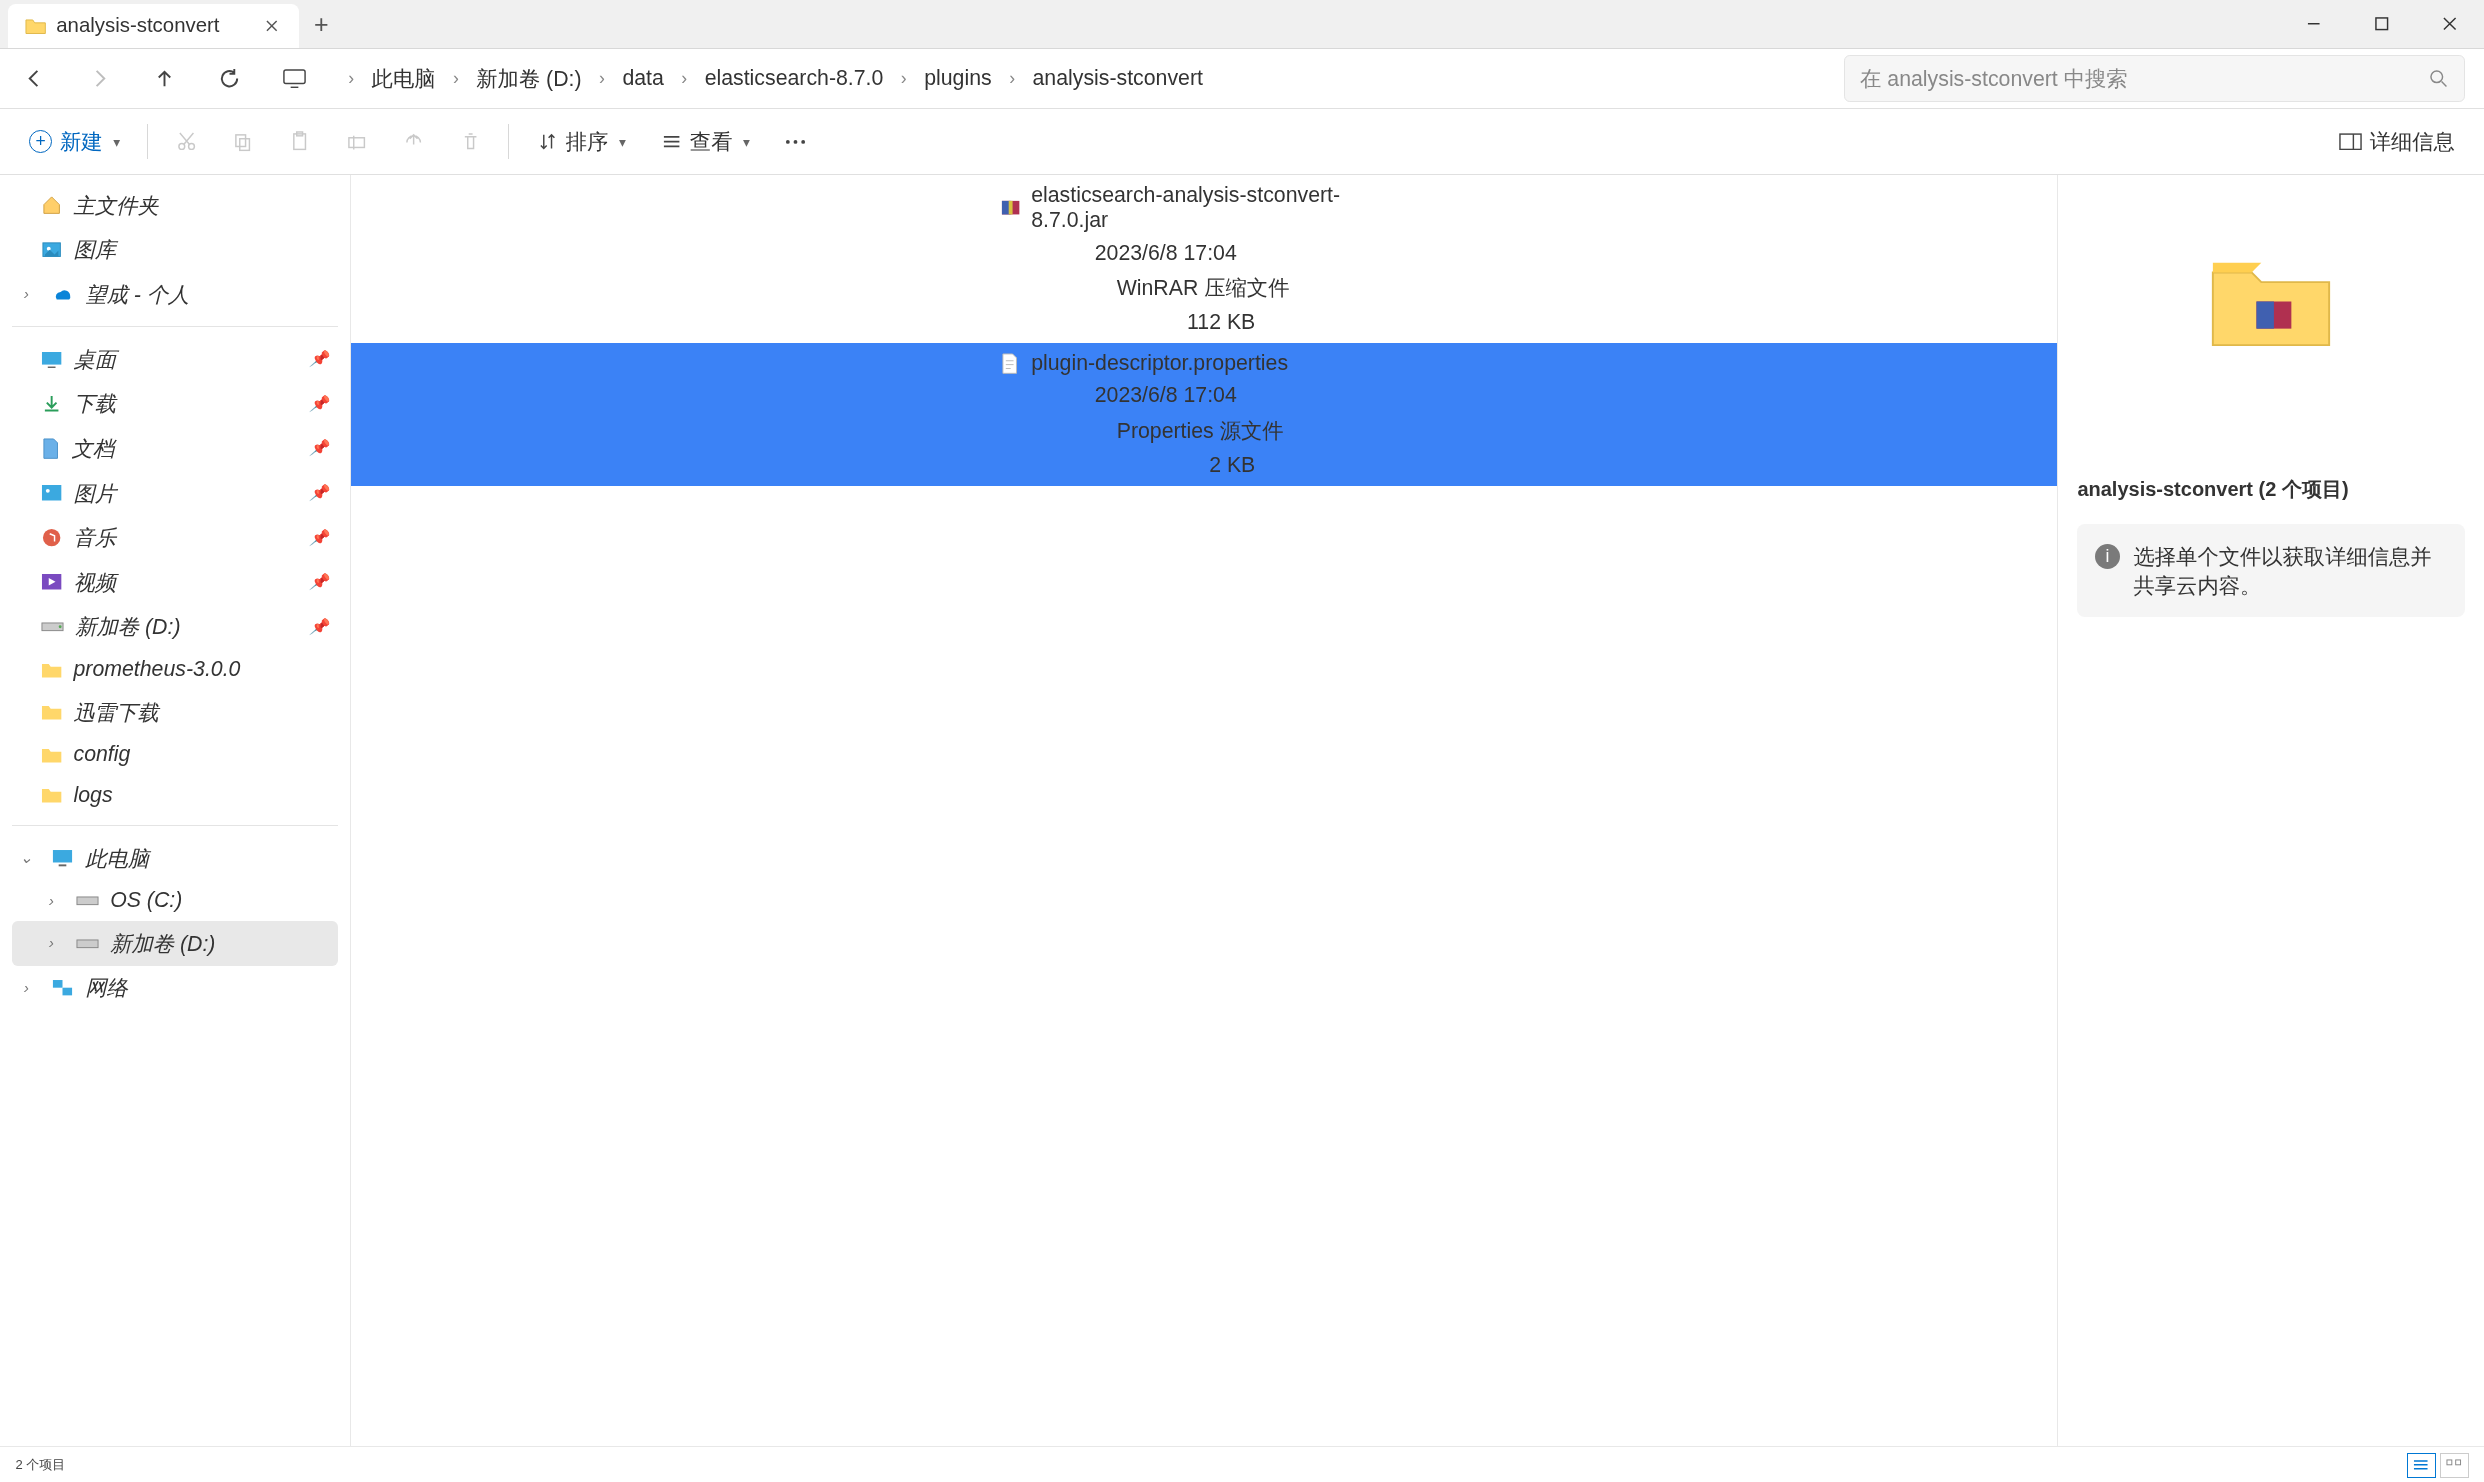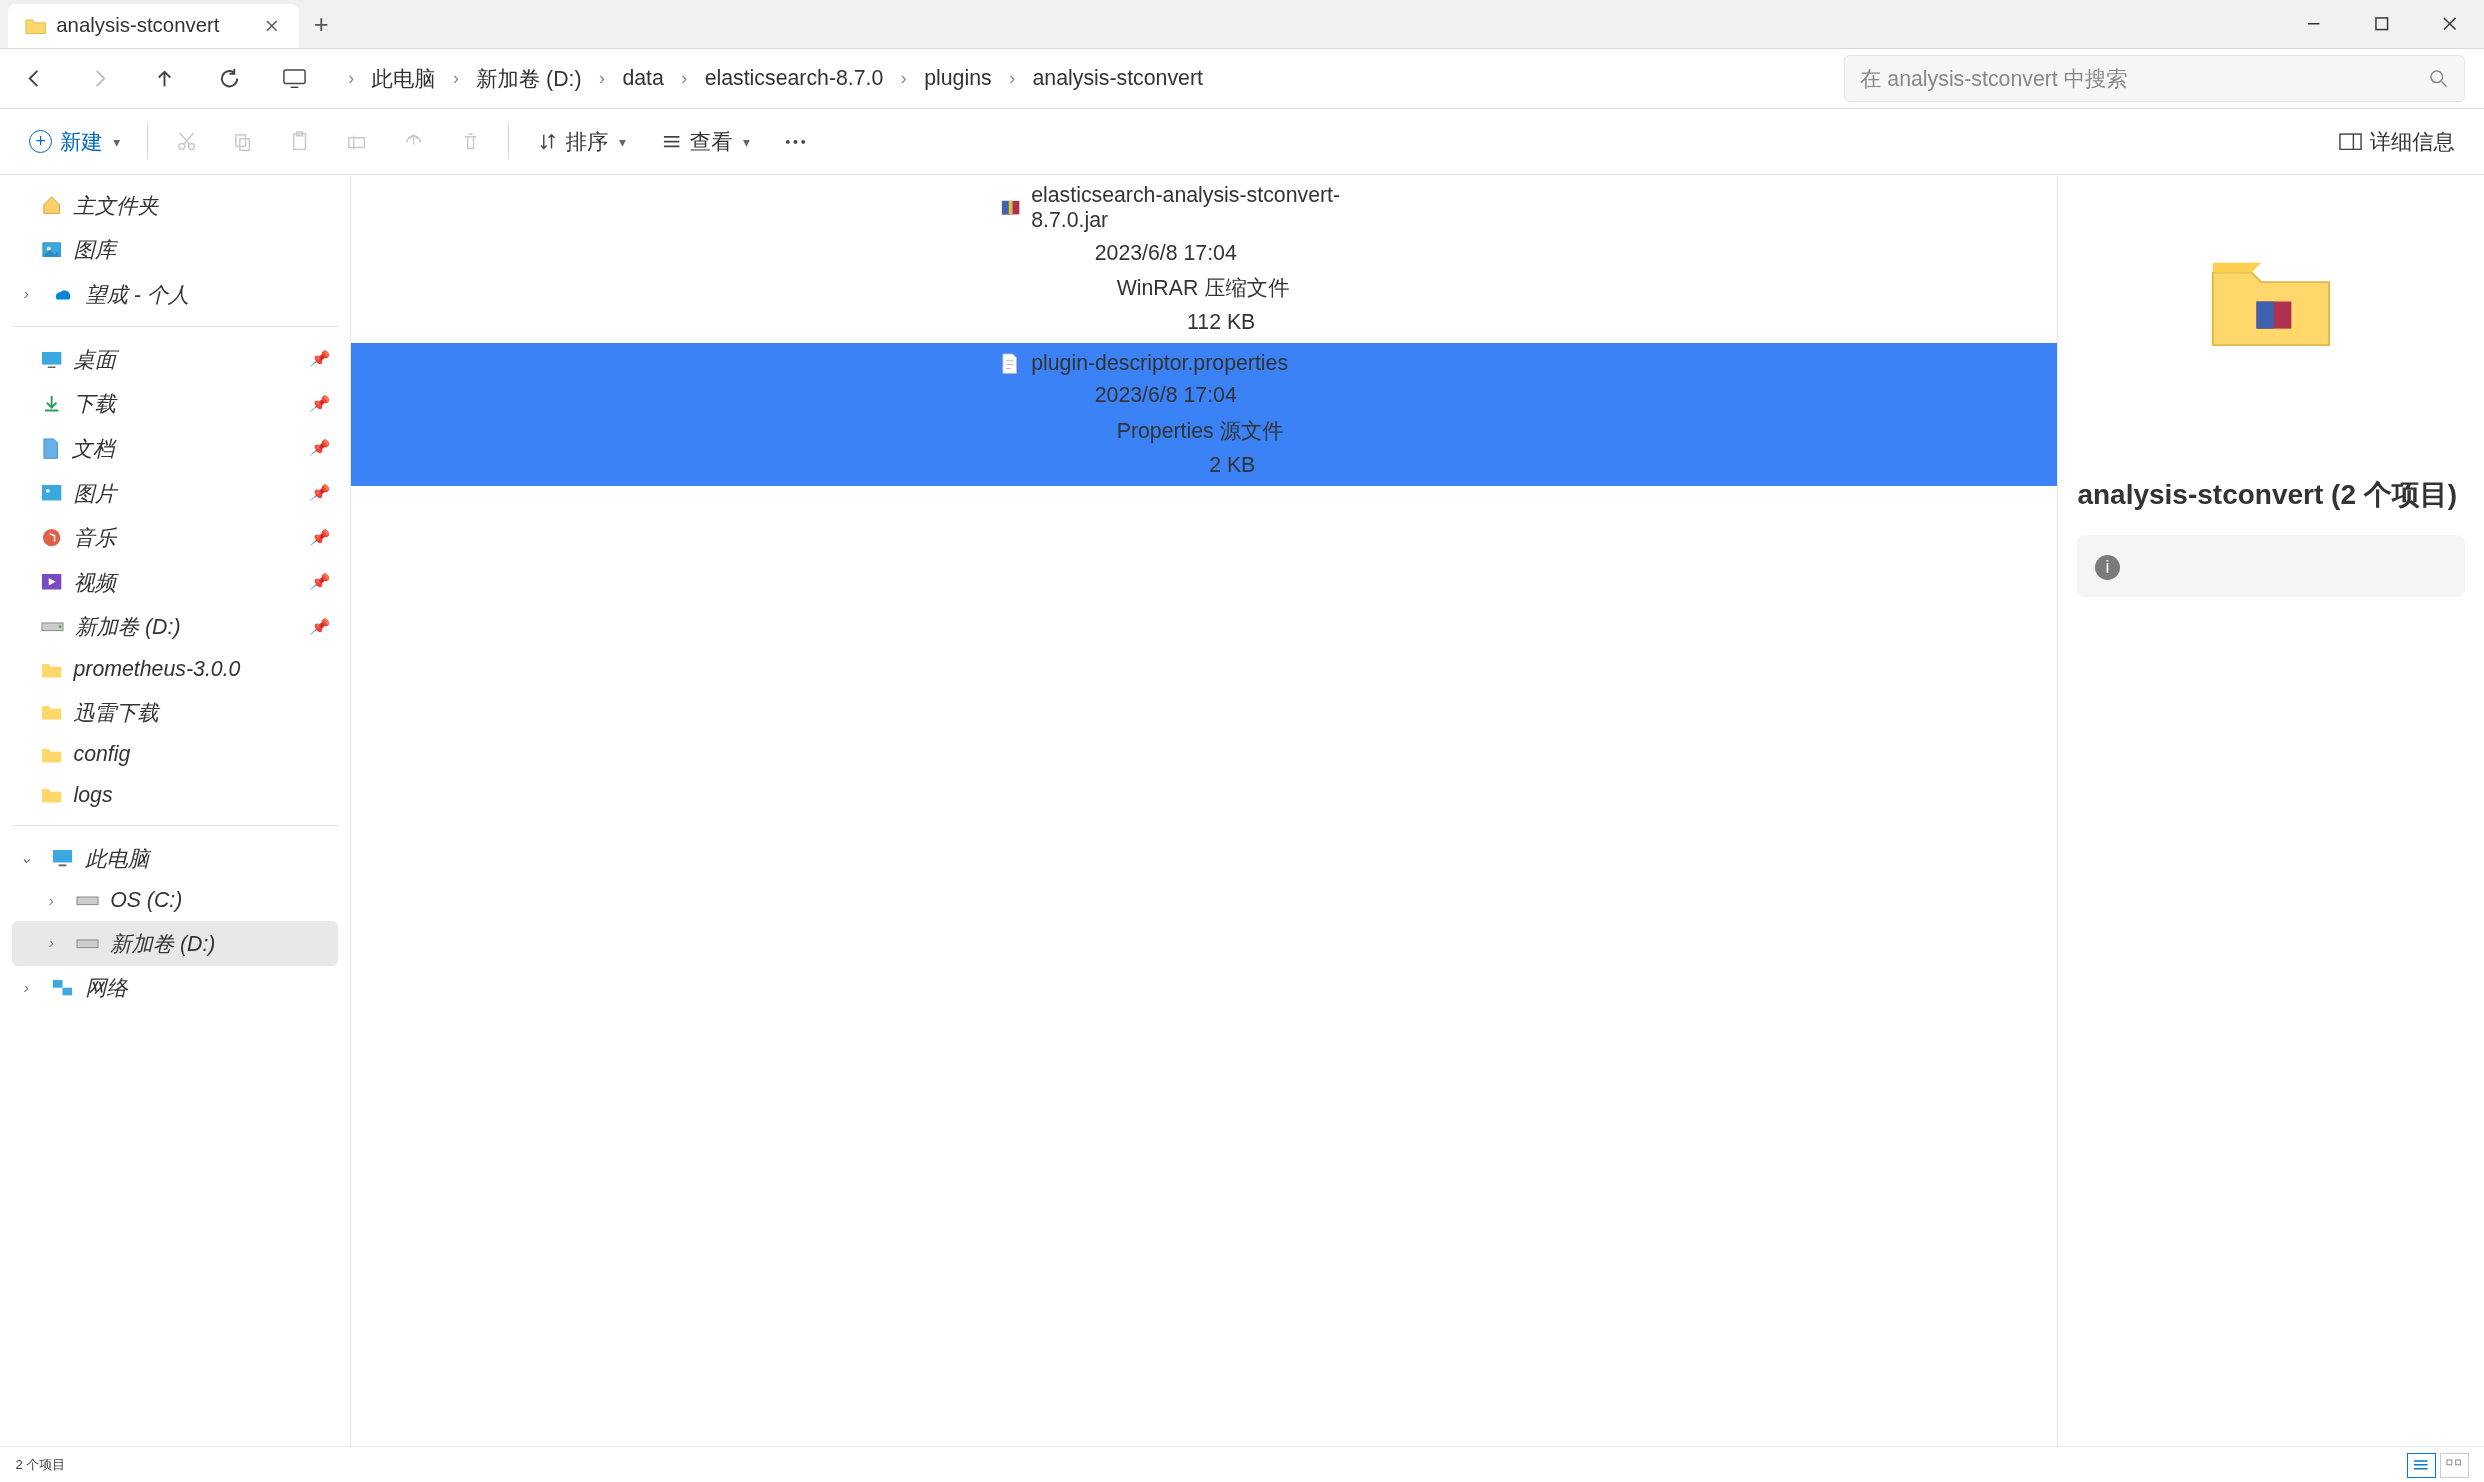--- a/index.html
+++ b/index.html
@@ -56,21 +56,21 @@
 .cell { padding: 3.9px 9.7px; }
 .c-name { width: 427px; display: flex; align-items: center; gap: 9.7px; padding-left: 9.7px; }
 .c-date { width: 238px; }
 .c-type { width: 194px; }
 .c-size { width: 122px; text-align: right; }
 .file-icon { width: 21.3px; height: 21.3px; flex: 0 0 21.3px; }
 
 
 .details { width: 427px; border-left: 1px solid #e8e8e8; padding: 78px 19.4px 19.4px 19.4px; display: flex; flex-direction: column; align-items: center; }
 .big-folder { width: 126px; height: 97px; margin-bottom: 126px; }
-.details-title { font-size: 28px; font-weight: 600; align-self: flex-start; margin-bottom: 21.3px; }
+.details-title { font-size: 20px; font-weight: 600; align-self: flex-start; margin-bottom: 21.3px; }
 .info-box { background: #f5f5f5; border-radius: 7.8px; padding: 17.5px; display: flex; gap: 13.6px; width: 100%; font-size: 21.3px; }
 .info-box .info-icon { width: 25px; height: 25px; border-radius: 50%; background: #7a7a7a; color: #fff; display: flex; align-items: center; justify-content: center; flex: 0 0 25px; font-size: 17.5px; margin-top: 1.9px; }
 
 
 .statusbar { height: 37px; border-top: 1px solid #e8e8e8; display: flex; align-items: center; padding: 0 15.5px; font-size: 13px; color: #444; }
 .statusbar .view-btns { margin-left: auto; display: flex; gap: 3.9px; }
 .view-btn { width: 29px; height: 25px; border: 1px solid #ccc; display: flex; align-items: center; justify-content: center; }
 .view-btn.active { border-color: #0078d4; color: #0078d4; }
 
 
@@ -455,20 +455,21 @@
       <svg width="126" height="97" viewBox="0 0 130 100">
         <path d="M5 20 L45 20 L55 30 L125 30 L125 95 L5 95 Z" fill="#ffd76a" stroke="#e0b84a" stroke-width="2"></path>
         <path d="M5 20 L45 20 L55 10 L5 10 Z" fill="#ffcf50"></path>
         <rect x="50" y="50" width="36" height="28" fill="#b03050"></rect>
         <rect x="50" y="50" width="18" height="28" fill="#4060b0"></rect>
       </svg>
     </div>
     <div class="details-title">analysis-stconvert (2 个项目)</div>
     <div class="info-box">
       <div class="info-icon">i</div>
+      <div>选择单个文件以获取详细信息并共享云内容。</div>
     </div>
   </div>
 </div>
 
 <div class="statusbar">
   <span>2 个项目</span>
   <div class="view-btns">
     <div class="view-btn active">
         <svg width="17.5" height="13.6" viewBox="0 0 18 14">
           <path d="M2 3 H16 M2 7 H16 M2 11 H16" stroke="#0078d4" stroke-width="1.5"></path>

